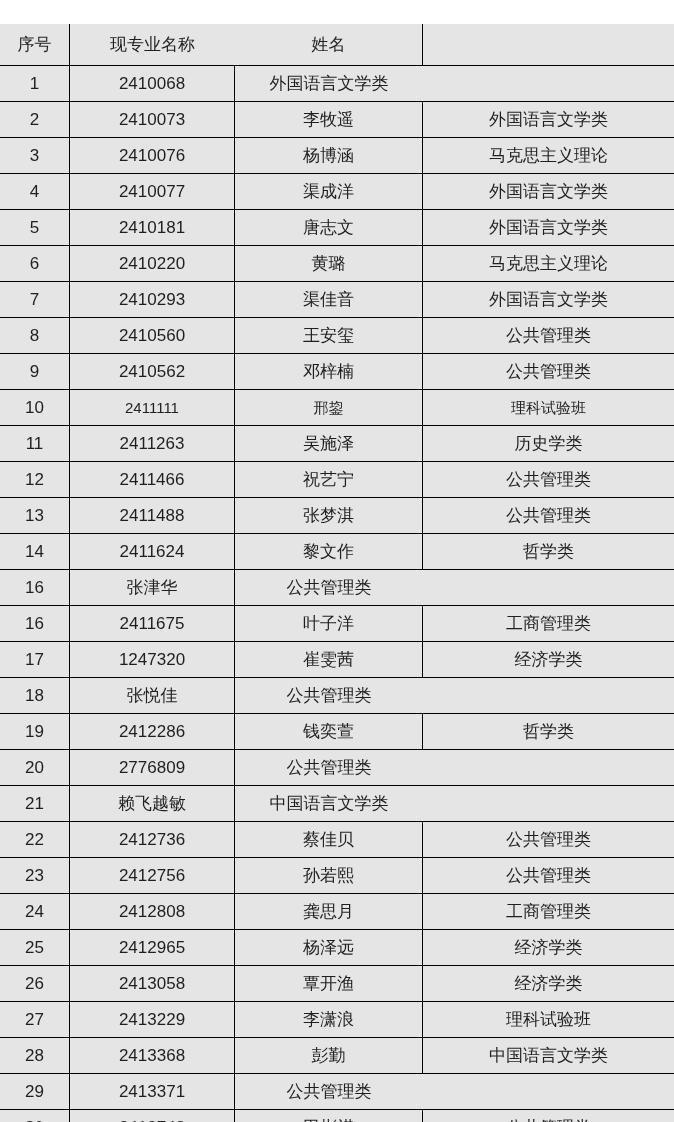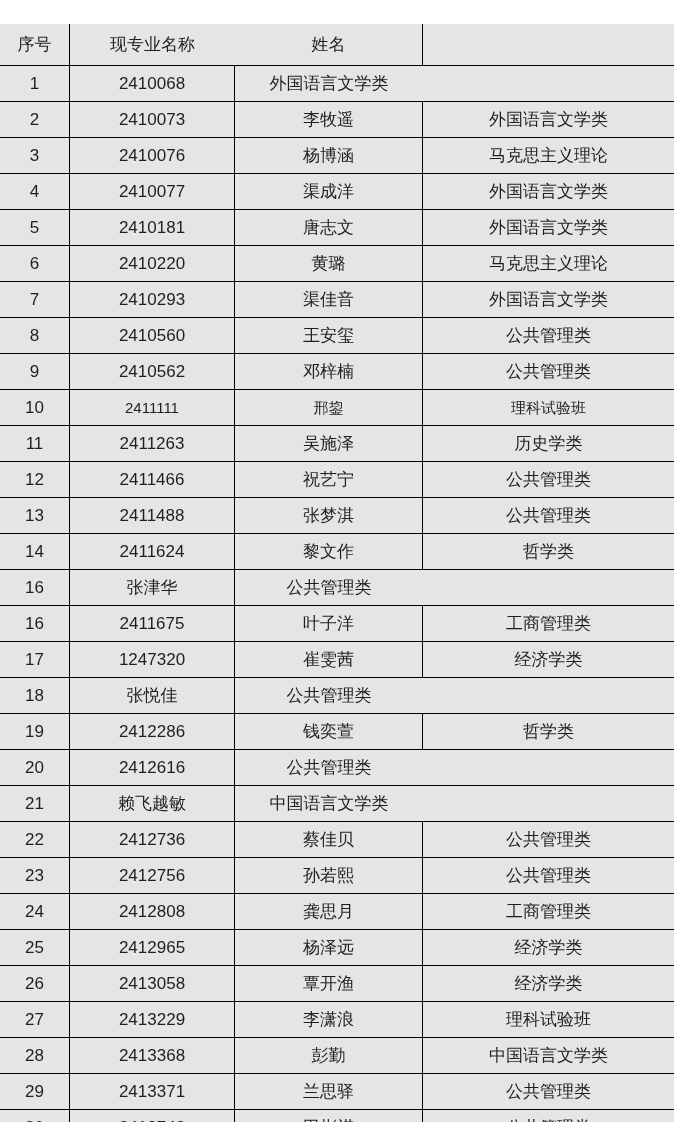--- a/index.html
+++ b/index.html
@@ -157,21 +157,21 @@
         <div class="cell">公共管理类</div>
       </div>
       <div class="grid-row data">
         <div class="cell vline">19</div>
         <div class="cell vline">2412286</div>
         <div class="cell vline">钱奕萱</div>
         <div class="cell">哲学类</div>
       </div>
       <div class="grid-row data">
         <div class="cell vline">20</div>
-        <div class="cell vline">2412616</div>
+        <div class="cell vline">2776809</div>
         <div class="cell">公共管理类</div>
       </div>
       <div class="grid-row data">
         <div class="cell vline">21</div>
         <div class="cell vline">赖飞越敏</div>
         <div class="cell">中国语言文学类</div>
       </div>
       <div class="grid-row data">
         <div class="cell vline">22</div>
         <div class="cell vline">2412736</div>
@@ -210,21 +210,20 @@
       </div>
       <div class="grid-row data">
         <div class="cell vline">28</div>
         <div class="cell vline">2413368</div>
         <div class="cell vline">彭勤</div>
         <div class="cell">中国语言文学类</div>
       </div>
       <div class="grid-row data">
         <div class="cell vline">29</div>
         <div class="cell vline">2413371</div>
-        <div class="cell vline">兰思驿</div>
         <div class="cell">公共管理类</div>
       </div>
       <div class="grid-row data">
         <div class="cell vline">30</div>
         <div class="cell vline">2413742</div>
         <div class="cell vline">田彬祺</div>
         <div class="cell">公共管理类</div>
       </div>
     </div>
 

